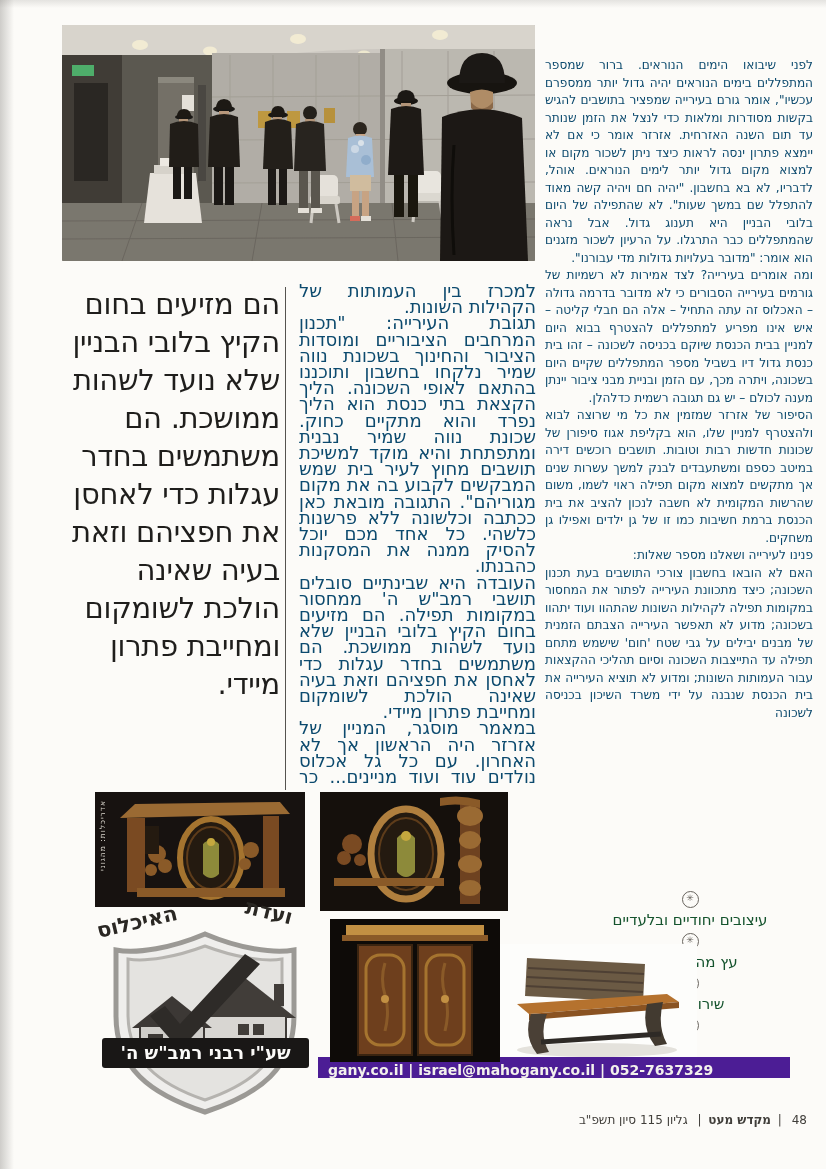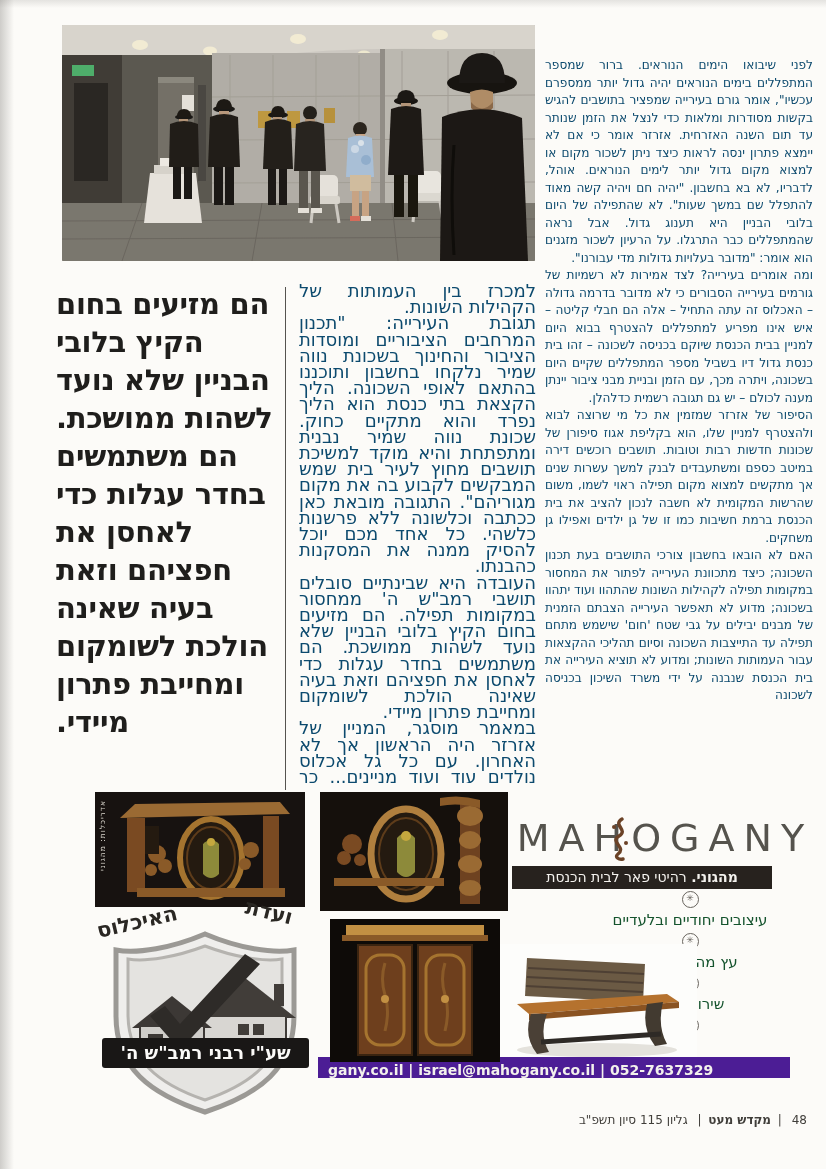--- a/index.html
+++ b/index.html
@@ -16,21 +16,21 @@
   .photo{left:62px;top:25px;width:473px;height:236px;overflow:hidden;border-radius:1px;}
   .photo svg{display:block;}
 
   
   .heb{direction:rtl;unicode-bidi:isolate;color:#0c4a6e;text-align:justify;}
   .col-right{left:545px;top:57px;width:268px;height:736px;font-size:12.1px;line-height:17.5px;overflow:hidden;}
   .col-mid{left:299px;top:283px;width:237px;height:500px;font-size:18px;line-height:16.2px;overflow:hidden;}
   .col-right p,.col-mid p{margin:0;}
   .vrule{left:285px;top:287px;width:1px;height:503px;background:#55534f;}
   .pullquote{left:56px;top:285px;width:224px;font-size:29px;line-height:38px;
-    color:#1f1e1c;text-align:left;direction:rtl;font-weight:700;letter-spacing:-.3px;}
+    color:#1f1e1c;text-align:right;direction:rtl;font-weight:400;letter-spacing:-.3px;}
 
   
   .ad-img{background:#16110d;overflow:hidden;}
   .ad-img1{left:95px;top:792px;width:210px;height:115px;}
   .ad-img2{left:320px;top:792px;width:188px;height:119px;}
   .ad-doors{left:330px;top:919px;width:170px;height:143px;z-index:6;}
   .ad-bench{left:497px;top:944px;width:200px;height:118px;}
   .img-caption{left:98px;top:800px;height:100px;writing-mode:vertical-rl;transform:rotate(180deg);
     font-size:7.5px;color:#d9d5cc;letter-spacing:1px;z-index:7;direction:rtl;}
 
@@ -215,20 +215,21 @@
     <p>למכרז בין העמותות של הקהילות השונות.</p>
     <p>תגובת העירייה: "תכנון המרחבים הציבוריים ומוסדות הציבור והחינוך בשכונת נווה שמיר נלקחו בחשבון ותוכננו בהתאם לאופי השכונה. הליך הקצאת בתי כנסת הוא הליך נפרד והוא מתקיים כחוק. שכונת נווה שמיר נבנית ומתפתחת והיא מוקד למשיכת תושבים מחוץ לעיר בית שמש המבקשים לקבוע בה את מקום מגוריהם". התגובה מובאת כאן ככתבה וכלשונה ללא פרשנות כלשהי. כל אחד מכם יוכל להסיק ממנה את המסקנות כהבנתו.</p>
     <p>העובדה היא שבינתיים סובלים תושבי רמב"ש ה' ממחסור במקומות תפילה. הם מזיעים בחום הקיץ בלובי הבניין שלא נועד לשהות ממושכת. הם משתמשים בחדר עגלות כדי לאחסן את חפציהם וזאת בעיה שאינה הולכת לשומקום ומחייבת פתרון מיידי.</p>
     <p>במאמר מוסגר, המניין של אזרזר היה הראשון אך לא האחרון. עם כל גל אכלוס נולדים עוד ועוד מניינים... כך שהבעיה הנוכחית היא עוד הרע במיעוטו. "אם רק היו מאשרים לנו לשים קרוואן לכל מניין: ספרדי, חסידי וליטאי, היו פותרים הרבה מאוד מהבעיה שיש עכשיו ומונעים את הבעיות שיהיו בעתיד. כולם ידעו שזה זמני אבל יהיה להם מקום לשבת במזגן. מקום שבו הם לא מרגישים שהם מפריעים למישהו. מקום שבו הם יכולים להתפלל בשקט", מסכם אחד המתפללים את תקוותם של כל האחרים בכל המניינים. &lt;</p>
   </div>
 
   <div class="abs col-right heb">
     <p>לפני שיבואו הימים הנוראים. ברור שמספר המתפללים בימים הנוראים יהיה גדול יותר ממספרם עכשיו", אומר גורם בעירייה שמפציר בתושבים להגיש בקשות מסודרות ומלאות כדי לנצל את הזמן שנותר עד תום השנה האזרחית. אזרזר אומר כי אם לא יימצא פתרון ינסה לראות כיצד ניתן לשכור מקום או למצוא מקום גדול יותר לימים הנוראים. אוהל, לדבריו, לא בא בחשבון. "יהיה חם ויהיה קשה מאוד להתפלל שם במשך שעות". לא שהתפילה של היום בלובי הבניין היא תענוג גדול. אבל נראה שהמתפללים כבר התרגלו. על הרעיון לשכור מזגנים הוא אומר: "מדובר בעלויות גדולות מדי עבורנו".</p>
     <p>ומה אומרים בעירייה? לצד אמירות לא רשמיות של גורמים בעירייה הסבורים כי לא מדובר בדרמה גדולה – האכלוס זה עתה התחיל – אלה הם חבלי קליטה – איש אינו מפריע למתפללים להצטרף בבוא היום למניין בבית הכנסת שיוקם בכניסה לשכונה – זהו בית כנסת גדול דיו בשביל מספר המתפללים שקיים היום בשכונה, ויתרה מכך, עם הזמן ובניית מבני ציבור יינתן מענה לכולם – יש גם תגובה רשמית כדלהלן.</p>
     <p>הסיפור של אזרזר שמזמין את כל מי שרוצה לבוא ולהצטרף למניין שלו, הוא בקליפת אגוז סיפורן של שכונות חדשות רבות וטובות. תושבים רוכשים דירה במיטב כספם ומשתעבדים לבנק למשך עשרות שנים אך מתקשים למצוא מקום תפילה ראוי לשמו, משום שהרשות המקומית לא חשבה לנכון להציב את בית הכנסת ברמת חשיבות כמו זו של גן ילדים ואפילו גן משחקים.</p>
+    <p>פנינו לעירייה ושאלנו מספר שאלות:</p>
     <p>האם לא הובאו בחשבון צורכי התושבים בעת תכנון השכונה; כיצד מתכוונת העירייה לפתור את המחסור במקומות תפילה לקהילות השונות שהתהוו ועוד יתהוו בשכונה; מדוע לא תאפשר העירייה הצבתם הזמנית של מבנים יבילים על גבי שטח 'חום' שישמש מתחם תפילה עד התייצבות השכונה וסיום תהליכי ההקצאות עבור העמותות השונות; ומדוע לא תוציא העירייה את בית הכנסת שנבנה על ידי משרד השיכון בכניסה לשכונה</p>
   </div>
 
   <div class="abs ad-img ad-img1">
     <svg width="210" height="115" viewBox="0 0 210 115">
       <rect width="210" height="115" fill="#171210"></rect>
       <path d="M25,26 L195,22 L185,10 L40,12 Z" fill="#9a6a33"></path>
       <rect x="32" y="26" width="18" height="74" fill="#7a4a22"></rect>
       <rect x="168" y="24" width="16" height="76" fill="#7a4a22"></rect>
       <ellipse cx="116" cy="66" rx="31" ry="39" fill="#241a10" stroke="#a5742f" stroke-width="6"></ellipse>
@@ -265,32 +266,21 @@
           <ellipse cx="150" cy="24" rx="13" ry="10"></ellipse>
           <ellipse cx="150" cy="48" rx="11" ry="9"></ellipse>
           <ellipse cx="150" cy="72" rx="12" ry="9"></ellipse>
           <ellipse cx="150" cy="96" rx="11" ry="8"></ellipse>
         </g>
       <path d="M120,6 Q140,2 160,8 L160,16 Q138,10 120,14 Z" fill="#8a5a28"></path>
       <rect x="14" y="86" width="110" height="8" fill="#8a5a28"></rect>
     </svg>
   </div>
 
-  <div class="abs brand">
-    <div class="brand-text">MAHOGANY</div>
-    <svg class="brand-swirl" viewBox="0 0 30 44">
-      <path d="M17,2 C7,8 24,13 14,19 C4,25 22,30 13,37 C9,40 14,43 18,42" stroke="#6b4226" stroke-width="3.4" fill="none" stroke-linecap="round"></path>
-      <circle cx="9" cy="10" r="2" fill="#6b4226"></circle>
-        <circle cx="21" cy="26" r="2" fill="#6b4226"></circle>
-    </svg>
-  </div>
-
-  <div class="abs brand-bar">
-    <b>מהגוני.</b><span> רהיטי פאר לבית הכנסת</span>
-  </div>
+
 
   <div class="abs features">
     <span class="flower">✳</span>
     <span class="feature-item">עיצובים יחודיים ובלעדיים</span>
     <span class="flower">✳</span>
     <span class="feature-item">עץ מהגוני מלא</span>
     <span class="flower">✳</span>
     <span class="feature-item">שירות אישי</span>
     <span class="flower">✳</span>
   </div>

